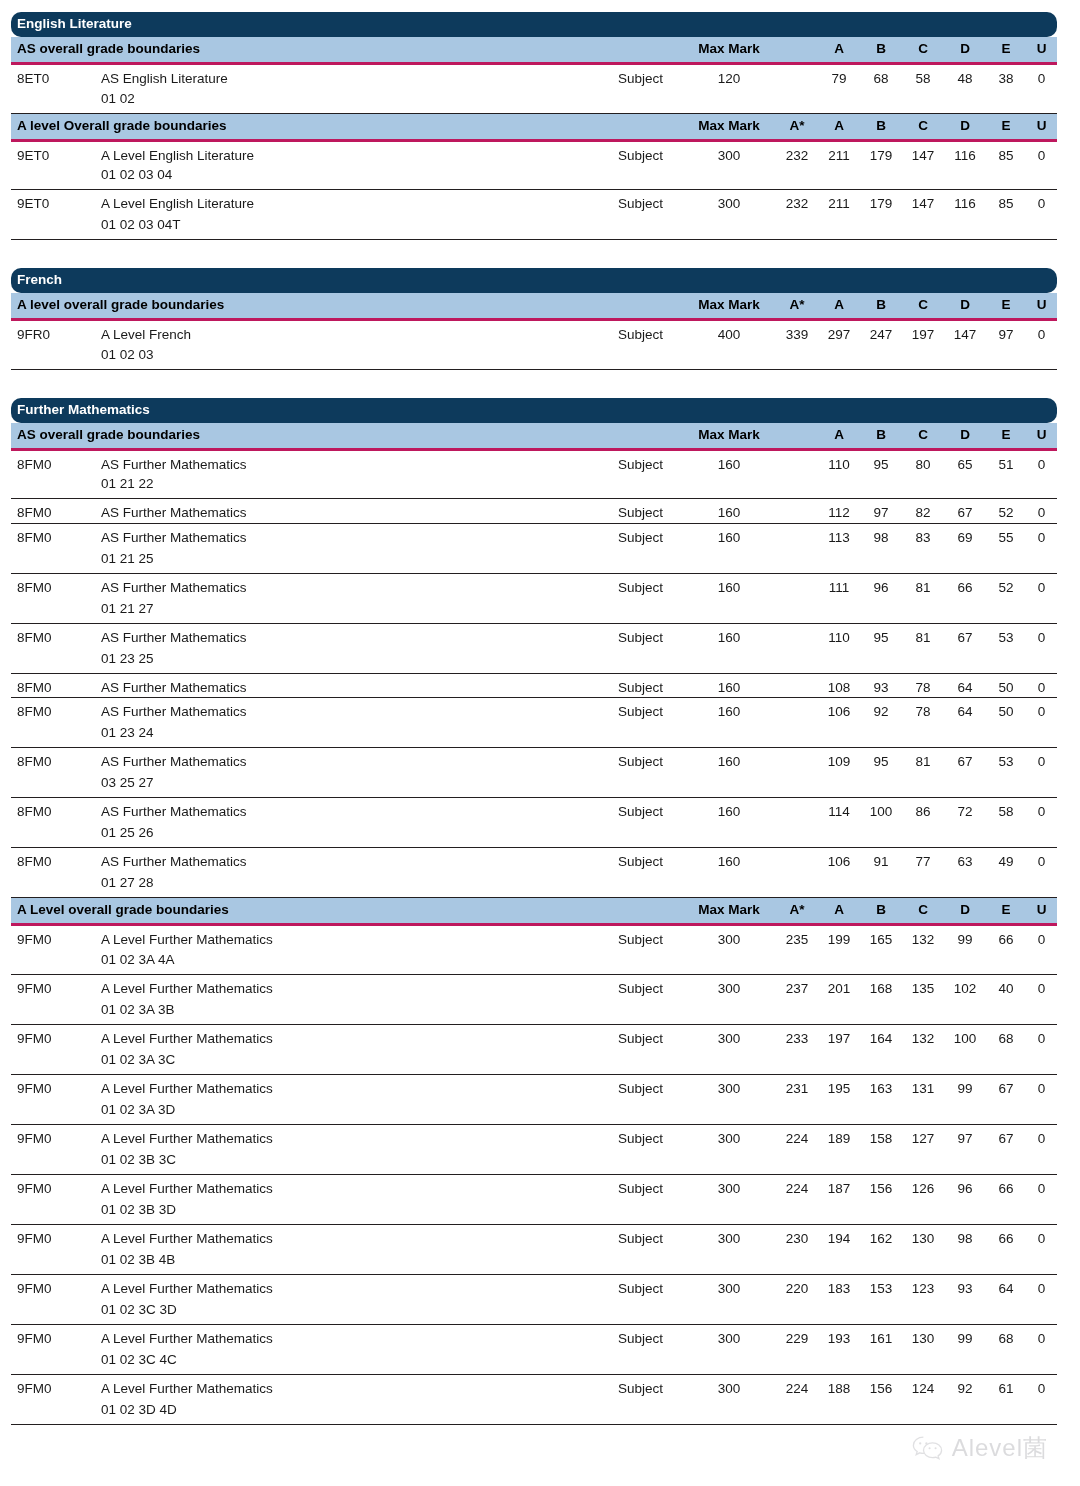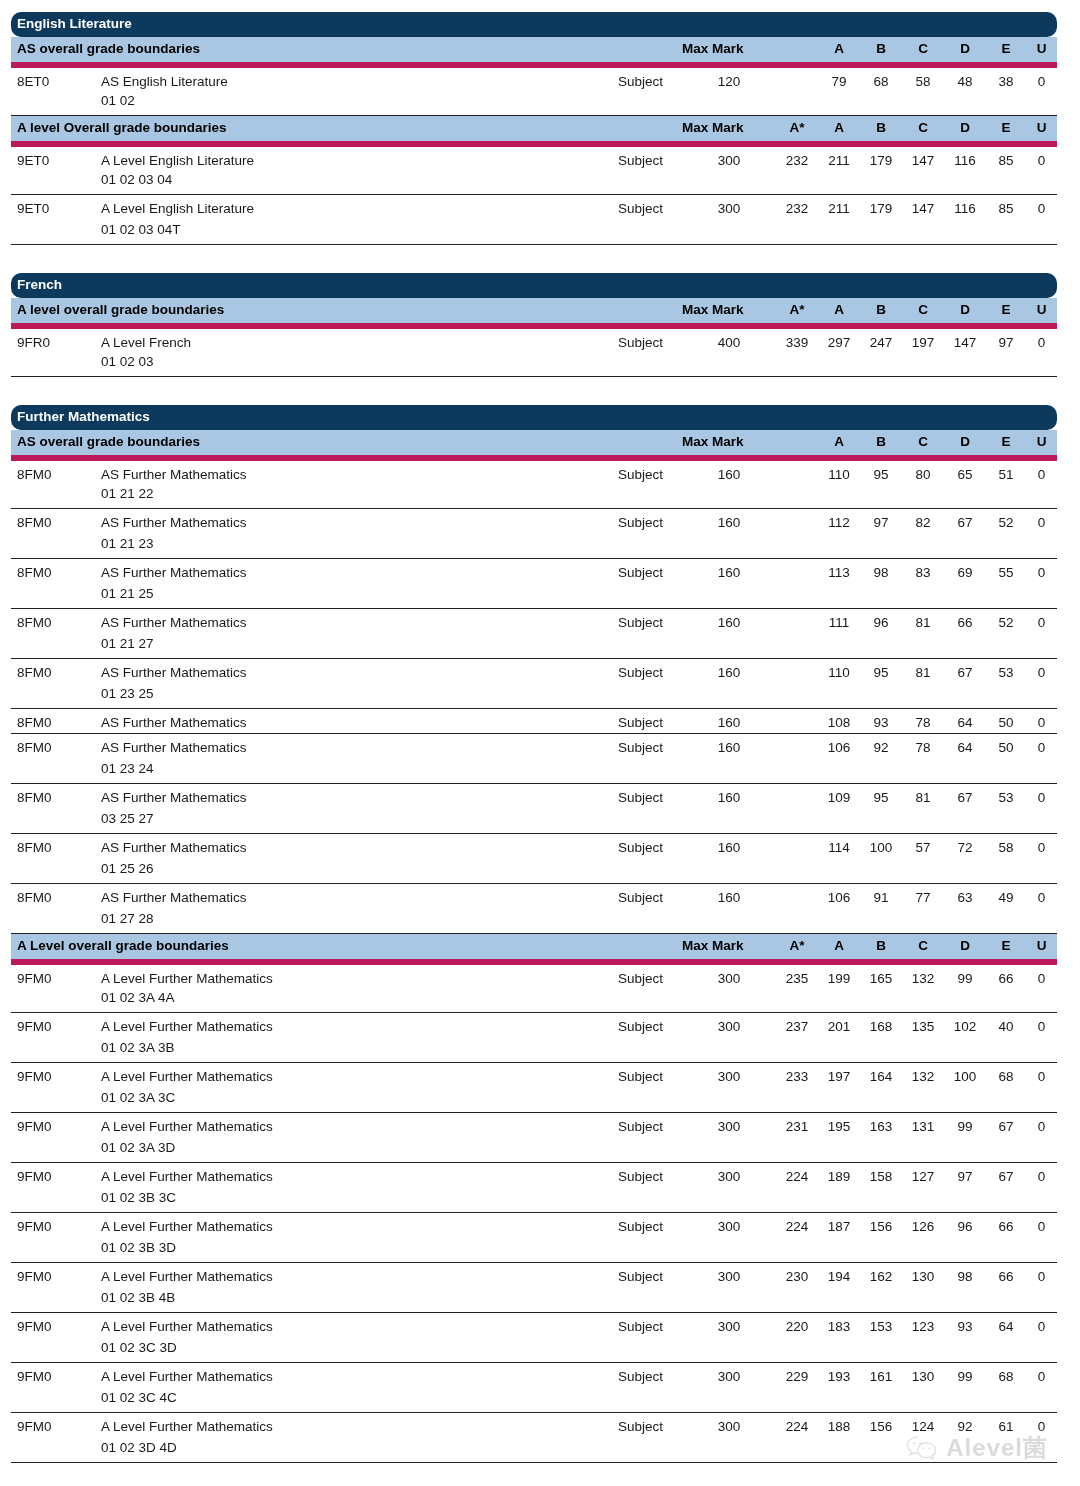--- a/index.html
+++ b/index.html
@@ -54,27 +54,27 @@
 
   
   tr.head-band td {
     background: #a9c7e2;
     color: #000000;
     font-weight: bold;
     font-size: 13.5px;
     padding: 4px 0 5px 0;
     height: 25px;
     line-height: 16px;
-    border-bottom: 6px solid #be185d;
+    border-bottom: 3px solid #be185d;
   }
   tr.head-band td.h-label {
     padding-left: 6px;
     text-align: left;
   }
-  tr.head-band td.h-max { }
+  tr.head-band td.h-max { text-align: center; }
   tr.head-band td.h-g   { text-align: center; }
 
   
   tr.data-row td {
     padding: 5px 0 0 0;
     vertical-align: top;
     font-size: 13.5px;
     line-height: 17px;
     height: 24px;
   }
@@ -108,21 +108,20 @@
 
   
   .watermark {
     position: absolute;
     right: 32px;
     bottom: 22px;
     display: flex;
     align-items: center;
     gap: 7px;
     opacity: 0.5;
-    font-weight: bold;
   }
   .watermark .wm-text {
     font-size: 24px;
     color: #b9b9bd;
     letter-spacing: 1px;
     font-family: "Liberation Sans", sans-serif;
   }
   .wechat-icon { display: block; }
 </style>
 </head>
@@ -350,25 +349,20 @@
               <td class="d-type">Subject</td>
               <td class="d-max">160</td>
               <td class="d-g"></td>
               <td class="d-g">112</td>
               <td class="d-g">97</td>
               <td class="d-g">82</td>
               <td class="d-g">67</td>
               <td class="d-g">52</td>
               <td class="d-g">0</td>
             </tr>
-            <tr class="opt-row">
-              <td></td>
-              <td class="o-title">01 21 23</td>
-              <td colspan="9"></td>
-            </tr>
             <tr class="rule-row">
               <td colspan="11"></td>
             </tr>
             <tr class="data-row">
               <td class="d-code">8FM0</td>
               <td class="d-title">AS Further Mathematics</td>
               <td class="d-type">Subject</td>
               <td class="d-max">160</td>
               <td class="d-g"></td>
               <td class="d-g">113</td>
@@ -487,21 +481,21 @@
               <td colspan="11"></td>
             </tr>
             <tr class="data-row">
               <td class="d-code">8FM0</td>
               <td class="d-title">AS Further Mathematics</td>
               <td class="d-type">Subject</td>
               <td class="d-max">160</td>
               <td class="d-g"></td>
               <td class="d-g">114</td>
               <td class="d-g">100</td>
-              <td class="d-g">57</td>
+              <td class="d-g">86</td>
               <td class="d-g">72</td>
               <td class="d-g">58</td>
               <td class="d-g">0</td>
             </tr>
             <tr class="opt-row">
               <td></td>
               <td class="o-title">01 25 26</td>
               <td colspan="9"></td>
             </tr>
             <tr class="rule-row">

